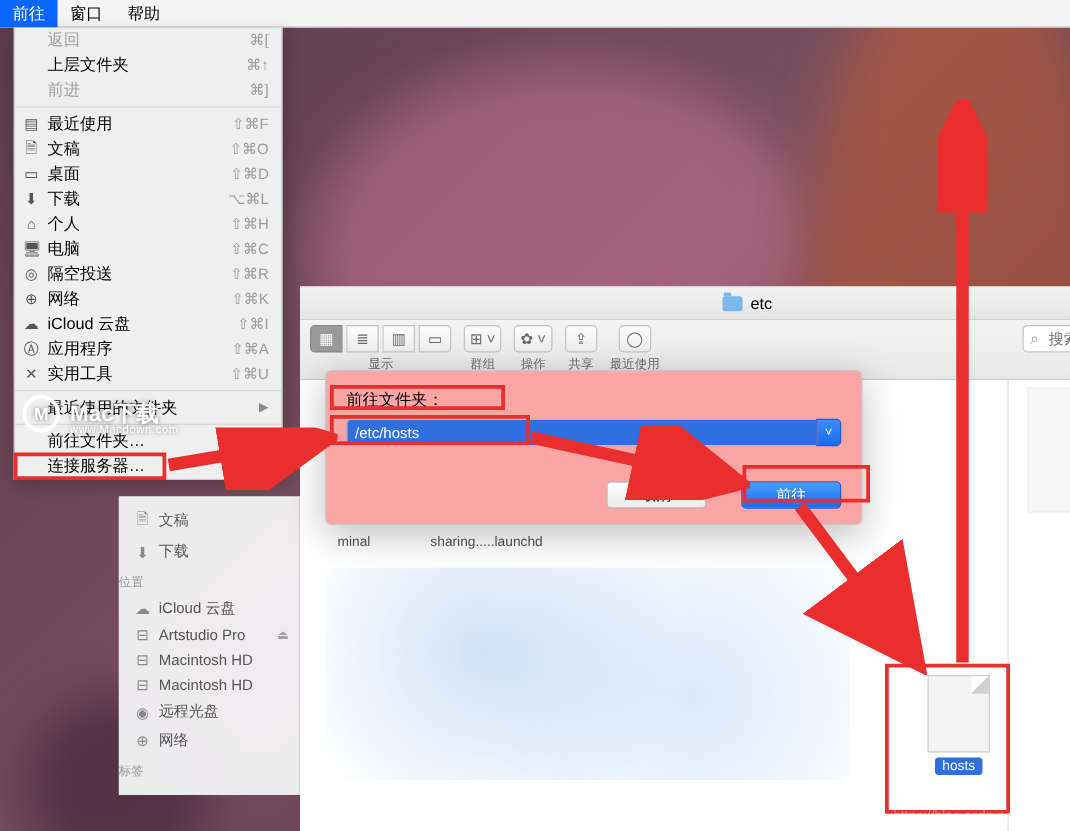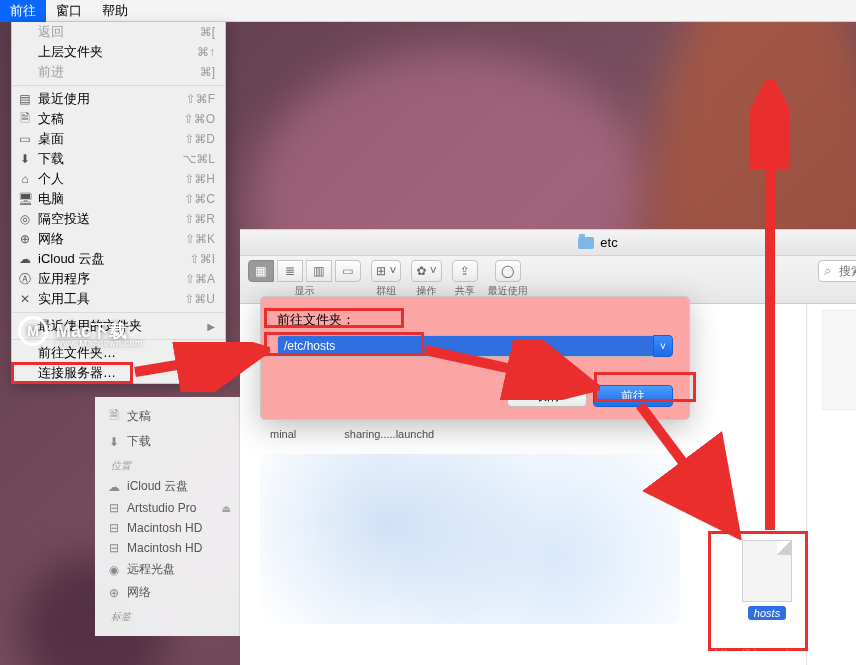--- a/index.html
+++ b/index.html
@@ -57,33 +57,33 @@
   .finder .file-lbls { position:absolute; top:124px; left:30px; display:flex; gap:48px; font-size:11px; color:#555; }
   .finder .hazy { position:absolute; left:20px; top:150px; width:420px; height:170px; background:radial-gradient(circle at 30% 40%, rgba(120,170,230,.35), transparent 50%), radial-gradient(circle at 70% 60%, rgba(130,180,240,.3), transparent 55%); border-radius:8px; }
 
   
   .dialog { position:absolute; left:260px; top:296px; width:430px; border:1px solid #c8c8c8; border-radius:5px; background:#fca5a5; box-shadow:0 8px 30px rgba(0,0,0,.25); padding:14px 16px 12px 16px; }
   .dialog .dlg-label { font-size:13px; margin-bottom:6px; }
   .dialog .combo { display:flex; }
   .dialog .combo input { flex:1; height:22px; border:1px solid #b8b8b8; border-right:none; border-radius:4px 0 0 4px; padding:0 6px; font-size:12px; background:#fff; }
   .dialog .combo input::selection{ background:#2f6fe0; color:#fff;}
   .dialog .combo .drop { width:20px; height:22px; background:linear-gradient(#3a8cff,#1f6be8); border:1px solid #1a5fd0; border-radius:0 4px 4px 0; display:flex; align-items:center; justify-content:center; color:#fff; font-size:10px; }
-  .dialog .btnrow { display:flex; gap:6px; justify-content:flex-end; margin-top:28px; }
+  .dialog .btnrow { display:flex; gap:28px; justify-content:flex-end; margin-top:28px; }
   .dialog .btnrow .dbtn { height:22px; width:80px; border:1px solid #bcbcbc; border-radius:4px; background:linear-gradient(#fdfdfd,#ececec); font-size:12px; display:flex; align-items:center; justify-content:center; }
   .dialog .btnrow .dbtn.primary { background:linear-gradient(#4a9dff,#1f6be8); border-color:#1a5fd0; color:#fff; }
 
   
   .file-tile { position:absolute; right:43px; top:540px; width:92px; display:flex; flex-direction:column; align-items:center; gap:4px; }
   .file-tile .sheet { width:50px; height:62px; background:#f4f4f4; border:1px solid #d0d0d0; position:relative; }
   .file-tile .sheet:before{content:"";position:absolute;top:0;right:0;width:14px;height:14px;background:linear-gradient(135deg,#fff 48%, #d0d0d0 50%);}
-  .file-tile .fname { background:#2f6fe0; color:#fff; padding:1px 6px; border-radius:3px; font-size:11px;font-style:italic; }
+  .file-tile .fname { background:#2f6fe0; color:#fff; padding:1px 6px; border-radius:3px; font-size:11px; }
 
   
   .leftbar { position:absolute; left:95px; top:397px; width:145px; background:rgba(242,242,244,.96); border-right:1px solid #d8d8d8; font-size:12px; padding:6px 0 10px 0; }
-  .leftbar .sec { padding:6px 10px 2px 16px; color:#9a9a9a; font-size:10px;font-style:italic; }
+  .leftbar .sec { padding:6px 10px 2px 0; color:#9a9a9a; font-size:10px; }
   .leftbar .li { display:flex; align-items:center; gap:6px; padding:3px 8px 3px 12px; color:#555; }
   .leftbar .li .i { width:14px; text-align:center; font-size:12px; color:#8a8a8a;}
   .leftbar .li .eject{margin-left:auto;color:#a0a0a0;font-size:10px;}
 
   
   .logo { position:absolute; left:18px; top:316px; color:#fff; font-size:18px; font-weight:600; display:flex; align-items:center; gap:8px; text-shadow:0 0 4px rgba(0,0,0,.5);}
   .logo .ring{width:30px;height:30px;border:3px solid #fff;border-radius:50%;display:flex;align-items:center;justify-content:center;font-size:14px;}
   .logo .sub{position:absolute;left:38px;top:22px;font-size:9px;font-weight:400;letter-spacing:.5px;}
 
   .csdn-wm { position:absolute; right:10px; bottom:6px; font-size:11px; color:rgba(255,255,255,.35); }

